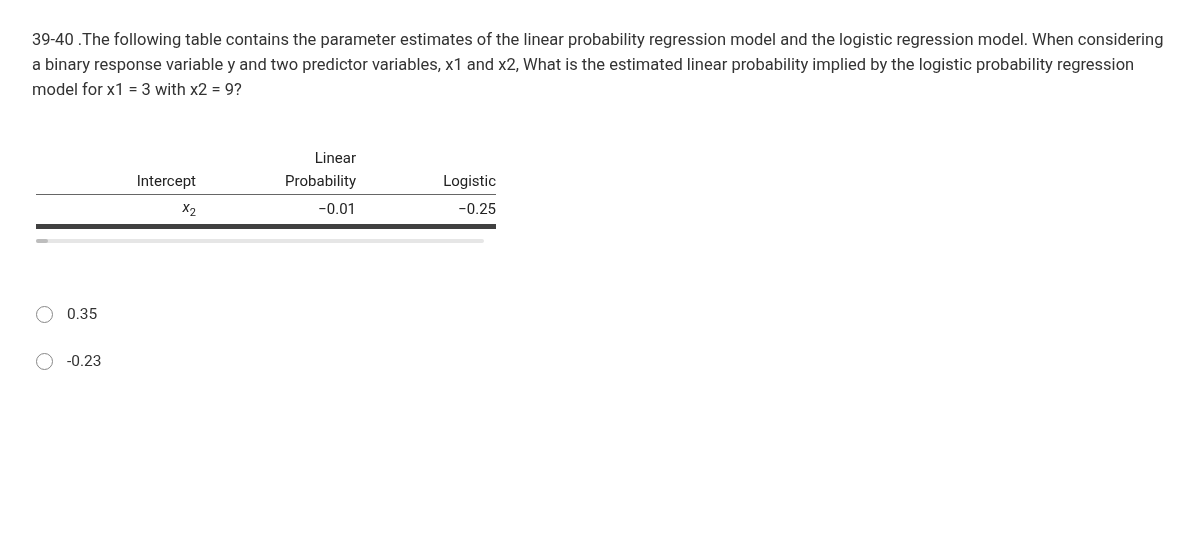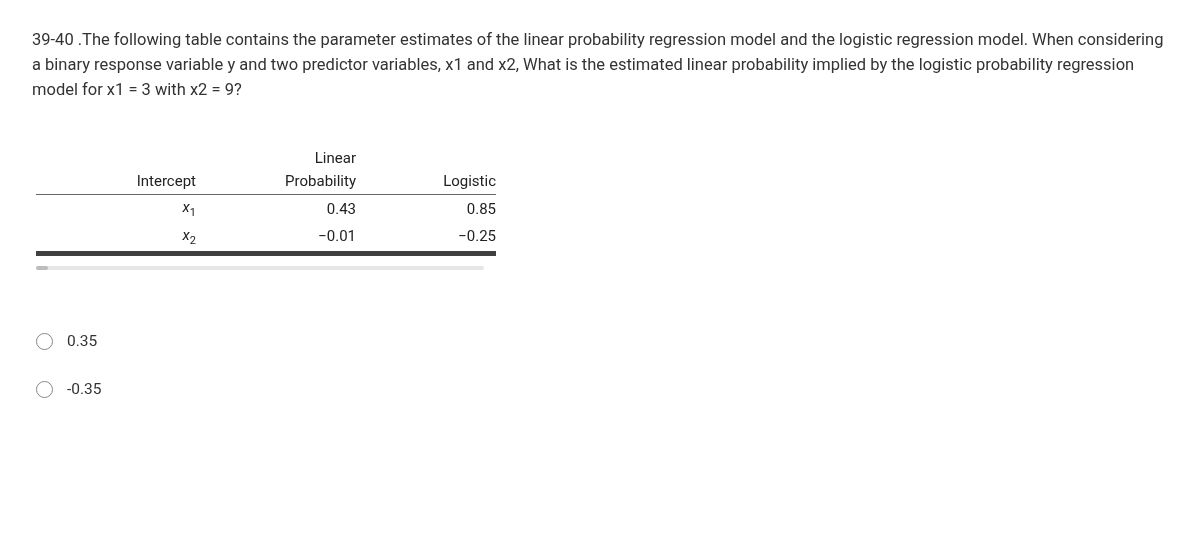--- a/index.html
+++ b/index.html
@@ -107,38 +107,33 @@
       <th class="col-var">Intercept</th>
       <th class="col-lin">
         <span>Linear</span><br>
         <span>Probability</span>
       </th>
       <th class="col-log">Logistic</th>
     </tr>
   </thead>
   <tbody>
     <tr>
-      <td class="col-var"><i>x</i><span class="sub">1</span></td>
-      <td class="col-lin">0.43</td>
-      <td class="col-log">0.85</td>
-    </tr>
-    <tr>
       <td class="col-var"><i>x</i><span class="sub">2</span></td>
       <td class="col-lin">−0.01</td>
       <td class="col-log">−0.25</td>
     </tr>
   </tbody>
 </table>
 
 <div class="progress-line">
   <div class="progress-fill"></div>
 </div>
 
 <div class="options">
   <div class="option">
     <div class="radio-outer"></div>
     <div class="option-label">0.35</div>
   </div>
   <div class="option">
     <div class="radio-outer"></div>
-    <div class="option-label">-0.35</div>
+    <div class="option-label">-0.23</div>
   </div>
 </div>
 
 </body></html>

